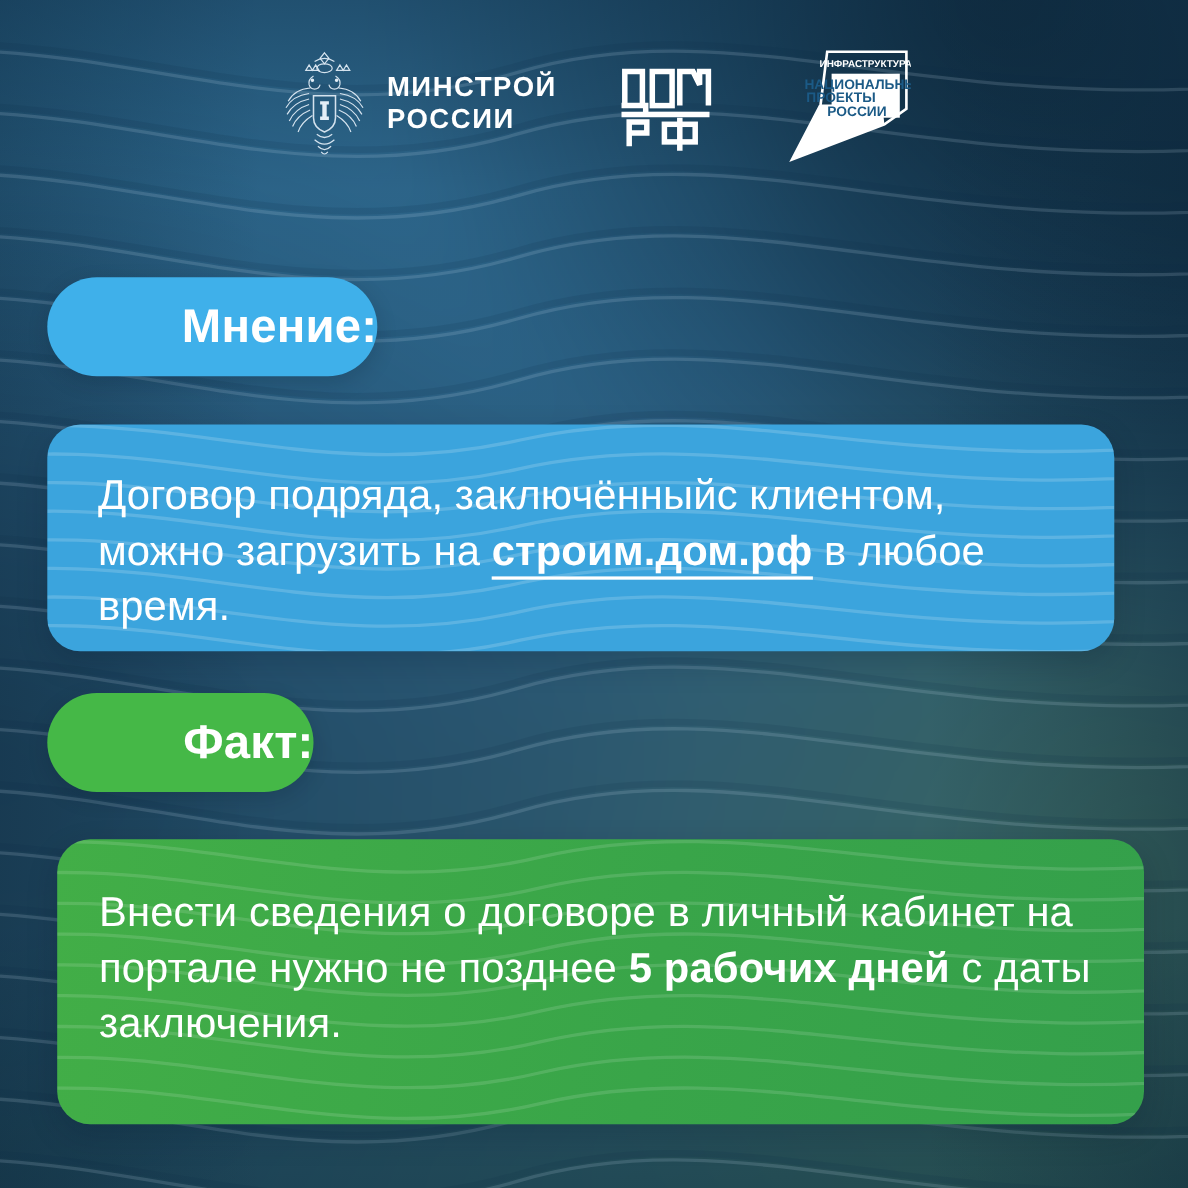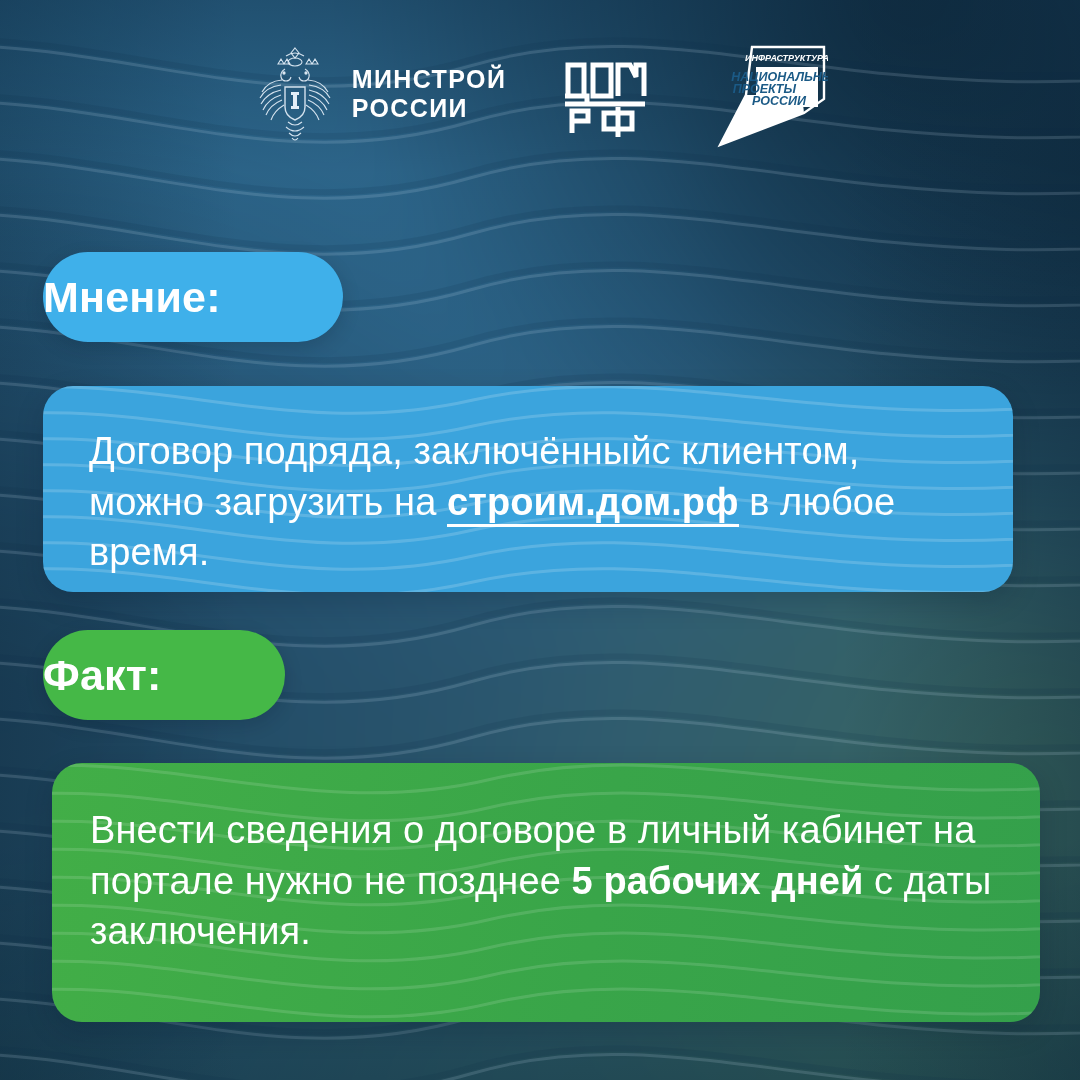--- a/index.html
+++ b/index.html
@@ -81,28 +81,28 @@
     color: #ffffff;
     font-weight: bold;
     font-size: 25px;
     line-height: 1.18;
     letter-spacing: 1.4px;
     text-align: left;
   }
 
   .logo-domrf { width: 92px; height: 90px; }
 
-  .logo-np { width: 122px; height: 118px; font-style: italic; }
+  .logo-np { width: 122px; height: 118px; }
 
   
   .pill {
     position: absolute;
     display: flex;
     align-items: center;
-    justify-content: flex-start;
+    justify-content: flex-end;
     color: #ffffff;
     font-weight: bold;
     letter-spacing: 0.2px;
     box-shadow: 0 6px 18px rgba(0, 20, 40, 0.18);
   }
   .pill-opinion {
     left: 43px;
     top: 252px;
     width: 300px;
     height: 90px;

